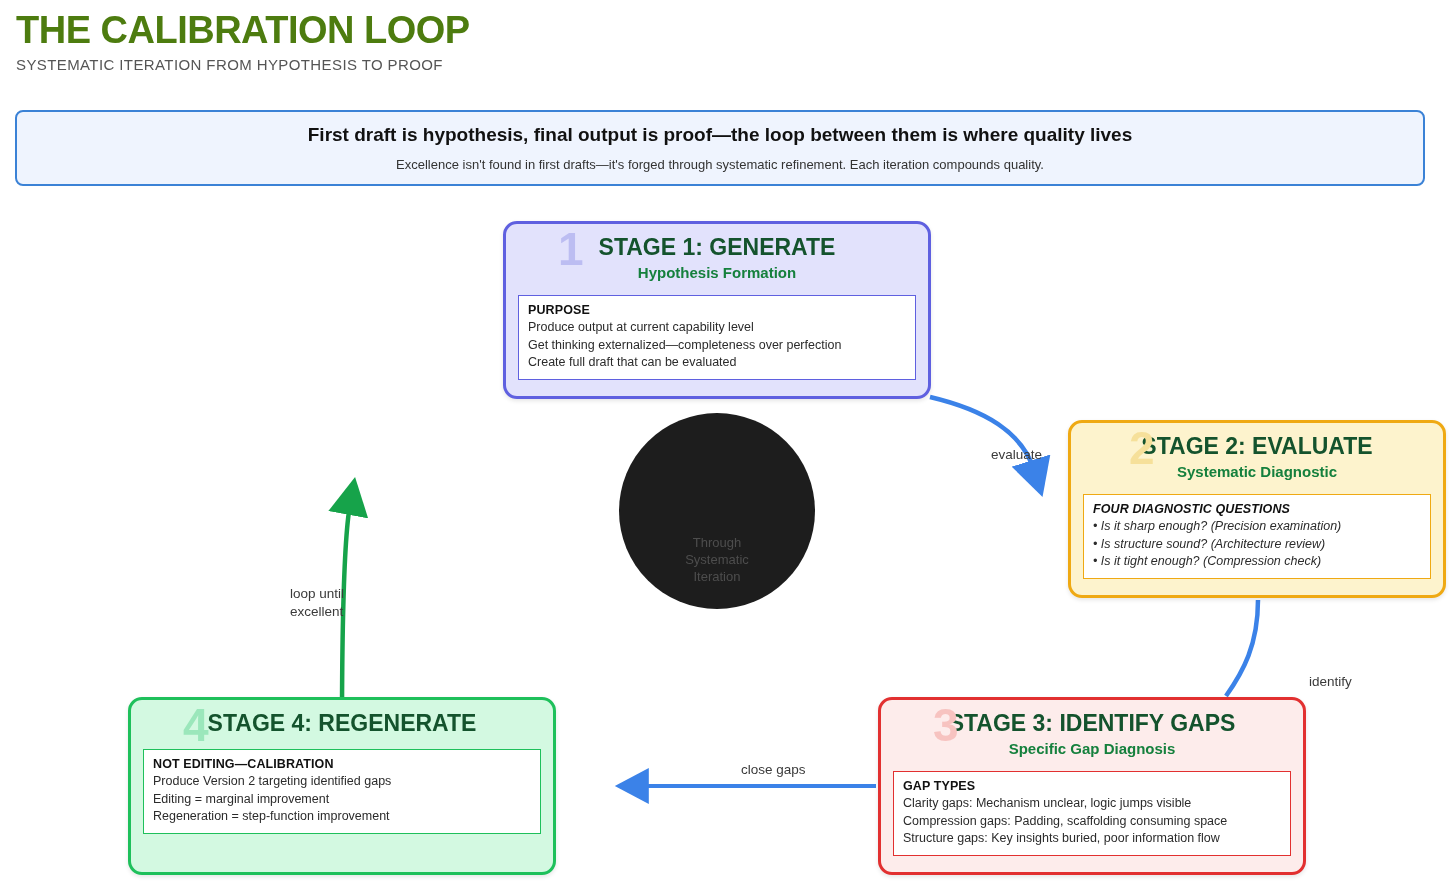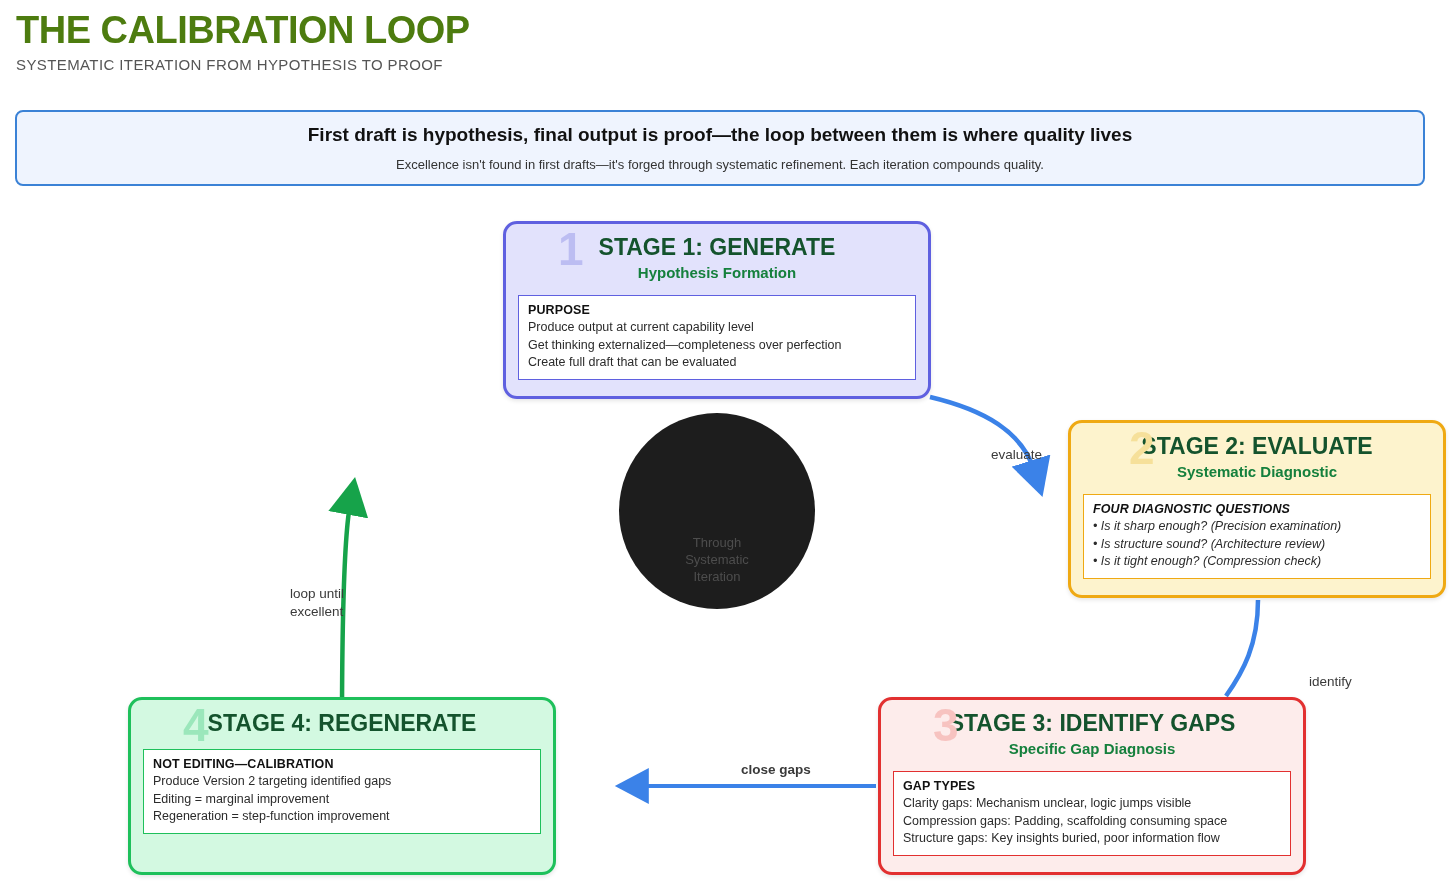--- a/index.html
+++ b/index.html
@@ -108,21 +108,21 @@
     font-size: 13px; color: #4d4d4d; line-height: 1.32; text-align: center;
   }
 
   
   .edge-label {
     position: absolute; font-size: 13.5px; color: #3a3a3a;
     line-height: 1.3; white-space: pre-line;
   }
   #lbl-evaluate  { left: 991px; top: 446px; }
   #lbl-identify  { left: 1277px; top: 673px; margin-left: 32px; }
-  #lbl-closegaps { left: 741px; top: 761px; font-weight: bold; }
+  #lbl-closegaps { left: 741px; top: 761px; }
   #lbl-loop      { left: 290px; top: 585px; }
 
   svg.wires { position: absolute; left: 0; top: 0; width: 1456px; height: 890px; }
 </style>
 </head>
 <body>
 
 <div id="stage">
 
   <div class="hdr">

